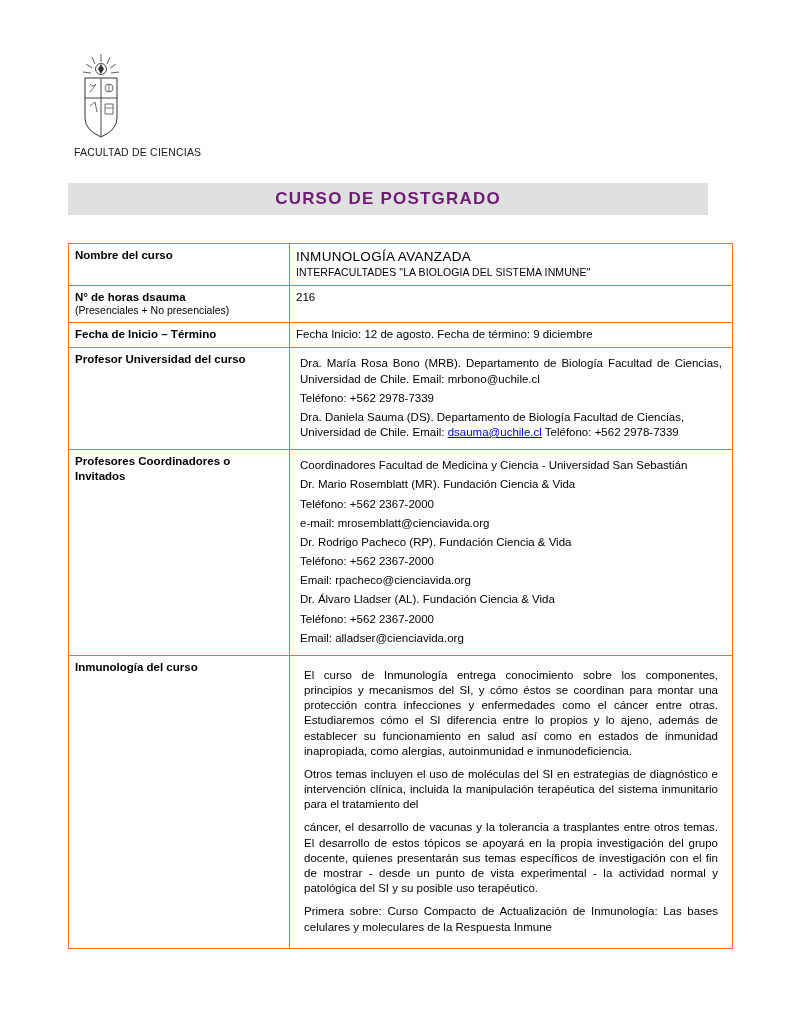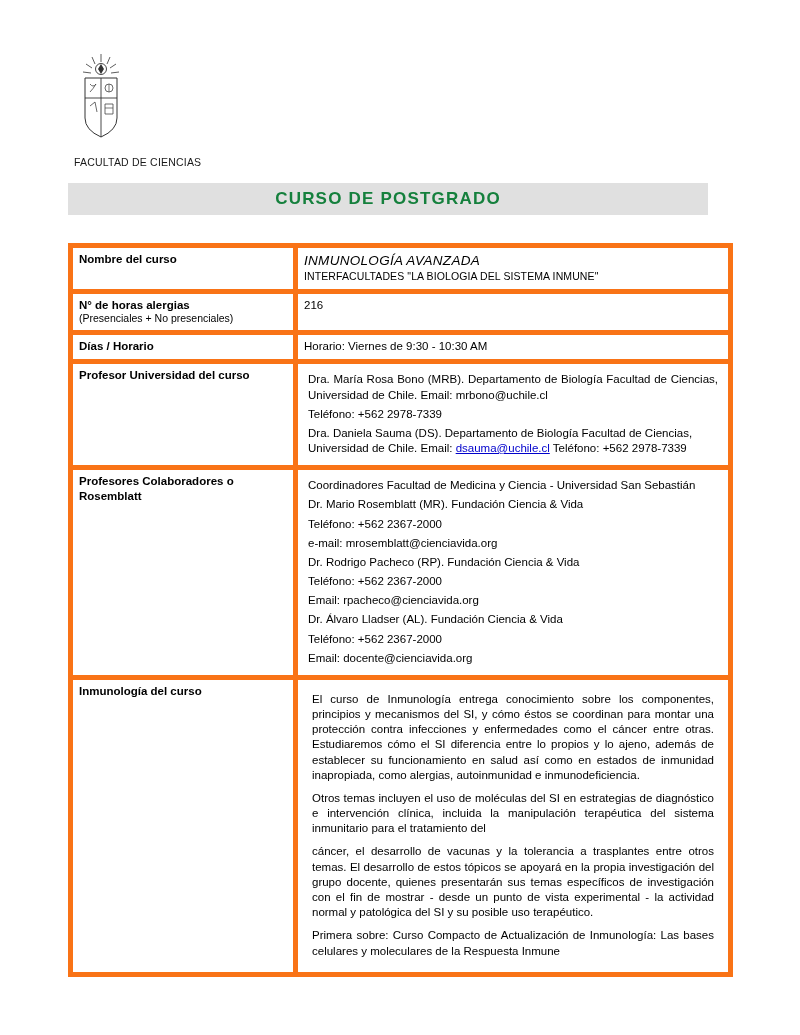--- a/index.html
+++ b/index.html
@@ -27,21 +27,21 @@
     left: 74px;
     top: 52px;
     width: 54px;
     height: 88px;
   }
   .logo-wrap svg { display: block; }
 
   .faculty-line {
     position: absolute;
     left: 74px;
-    top: 156px;
+    top: 146px;
     font-size: 10.5px;
     letter-spacing: 0.2px;
     color: #1a1a1a;
   }
 
   
   .title-banner {
     position: absolute;
     left: 68px;
     top: 183px;
@@ -49,34 +49,34 @@
     height: 32px;
     background: #e0e0e0;
     display: flex;
     align-items: center;
     justify-content: center;
   }
   .title-banner .title-text {
     font-size: 17px;
     font-weight: bold;
     letter-spacing: 1.2px;
-    color: #15803d;
+    color: #701a75;
   }
 
   
   .course-table {
     position: absolute;
     left: 68px;
     top: 243px;
     width: 665px;
     border-collapse: collapse;
     table-layout: fixed;
   }
   .course-table td {
-    border: 5px solid #f97316;
+    border: 1px solid #f97316;
     vertical-align: top;
     padding: 4px 6px 5px 6px;
   }
   .col-label {
     width: 208px;
     font-size: 11.5px;
     font-weight: bold;
     line-height: 1.25;
   }
   .col-label .sub {
@@ -86,21 +86,20 @@
     line-height: 1.25;
   }
   .col-value {
     font-size: 11.5px;
     line-height: 1.32;
   }
   .col-value .big {
     font-size: 13.5px;
     letter-spacing: 0.3px;
     display: block;
-    font-style: italic;
   }
   .col-value .small {
     font-size: 10.5px;
     display: block;
     letter-spacing: 0.1px;
   }
   .col-value p {
     margin: 4px;
   }
   .col-value .just {
@@ -161,56 +160,56 @@
         <td class="col-label">Nombre del curso</td>
         <td class="col-value">
           <span class="big">INMUNOLOGÍA AVANZADA</span>
           <span class="small">INTERFACULTADES "LA BIOLOGIA DEL SISTEMA INMUNE"</span>
         </td>
       </tr>
 
 
       <tr>
         <td class="col-label">
-          <span>N° de horas alergias</span>
+          <span>N° de horas dsauma</span>
           <span class="sub">(Presenciales + No presenciales)</span>
         </td>
         <td class="col-value">216</td>
       </tr>
 
 
-
-      <tr>
-        <td class="col-label">Días / Horario</td>
-        <td class="col-value">Horario: Viernes de 9:30 - 10:30 AM</td>
-      </tr>
+      <tr>
+        <td class="col-label">Fecha de Inicio – Término</td>
+        <td class="col-value">Fecha Inicio: 12 de agosto. Fecha de término: 9 diciembre</td>
+      </tr>
+
 
 
       <tr>
         <td class="col-label">Profesor Universidad del curso</td>
         <td class="col-value">
           <p class="just">Dra. María Rosa Bono (MRB). Departamento de Biología Facultad de Ciencias, Universidad de Chile. Email: mrbono@uchile.cl</p>
           <p>Teléfono: +562 2978-7339</p>
           <p><span>Dra. Daniela Sauma (DS). Departamento de Biología Facultad de Ciencias, Universidad de Chile. Email: </span><a class="email-link" href="#">dsauma@uchile.cl</a><span> Teléfono: +562 2978-7339</span></p>
         </td>
       </tr>
 
       <tr>
-        <td class="col-label">Profesores Colaboradores o Rosemblatt</td>
+        <td class="col-label">Profesores Coordinadores o Invitados</td>
         <td class="col-value">
           <p>Coordinadores Facultad de Medicina y Ciencia - Universidad San Sebastián</p>
           <p>Dr. Mario Rosemblatt (MR). Fundación Ciencia &amp; Vida</p>
           <p>Teléfono: +562 2367-2000</p>
           <p>e-mail: mrosemblatt@cienciavida.org</p>
           <p>Dr. Rodrigo Pacheco (RP). Fundación Ciencia &amp; Vida</p>
           <p>Teléfono: +562 2367-2000</p>
           <p>Email: rpacheco@cienciavida.org</p>
           <p>Dr. Álvaro Lladser (AL). Fundación Ciencia &amp; Vida</p>
           <p>Teléfono: +562 2367-2000</p>
-          <p>Email: docente@cienciavida.org</p>
+          <p>Email: alladser@cienciavida.org</p>
         </td>
       </tr>
 
       <tr>
         <td class="col-label">Inmunología del curso</td>
         <td class="col-value desc">
           <p>El curso de Inmunología entrega conocimiento sobre los componentes, principios y mecanismos del SI, y cómo éstos se coordinan para montar una protección contra infecciones y enfermedades como el cáncer entre otras. Estudiaremos cómo el SI diferencia entre lo propios y lo ajeno, además de establecer su funcionamiento en salud así como en estados de inmunidad inapropiada, como alergias, autoinmunidad e inmunodeficiencia.</p>
           <p>Otros temas incluyen el uso de moléculas del SI en estrategias de diagnóstico e intervención clínica, incluida la manipulación terapéutica del sistema inmunitario para el tratamiento del</p>
           <p>cáncer, el desarrollo de vacunas y la tolerancia a trasplantes entre otros temas. El desarrollo de estos tópicos se apoyará en la propia investigación del grupo docente, quienes presentarán sus temas específicos de investigación con el fin de mostrar - desde un punto de vista experimental - la actividad normal y patológica del SI y su posible uso terapéutico.</p>
           <p>Primera sobre: Curso Compacto de Actualización de Inmunología: Las bases celulares y moleculares de la Respuesta Inmune</p>

